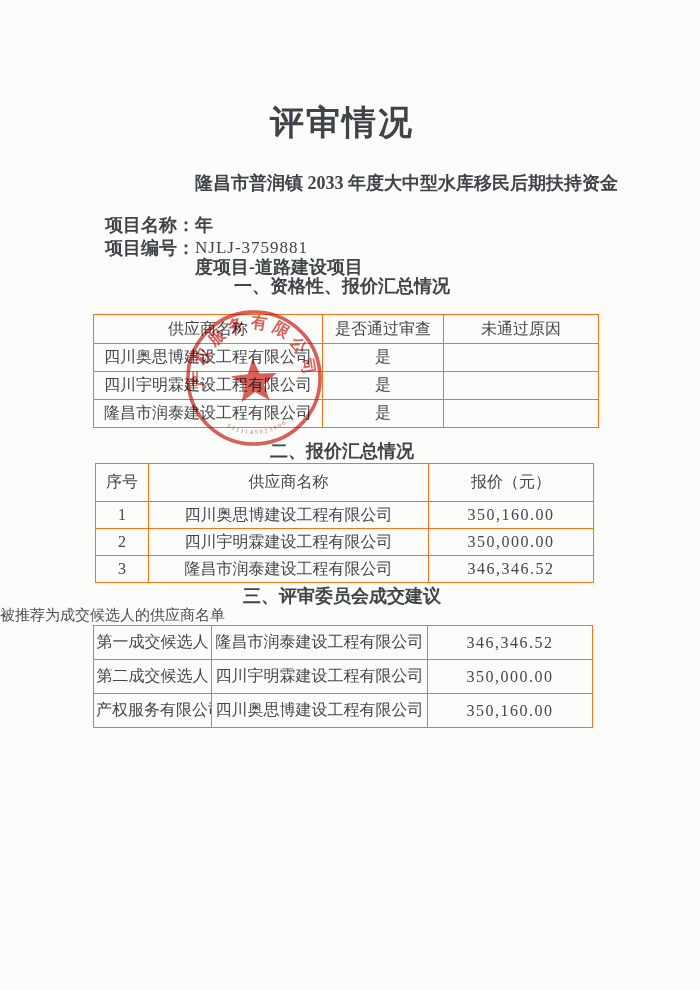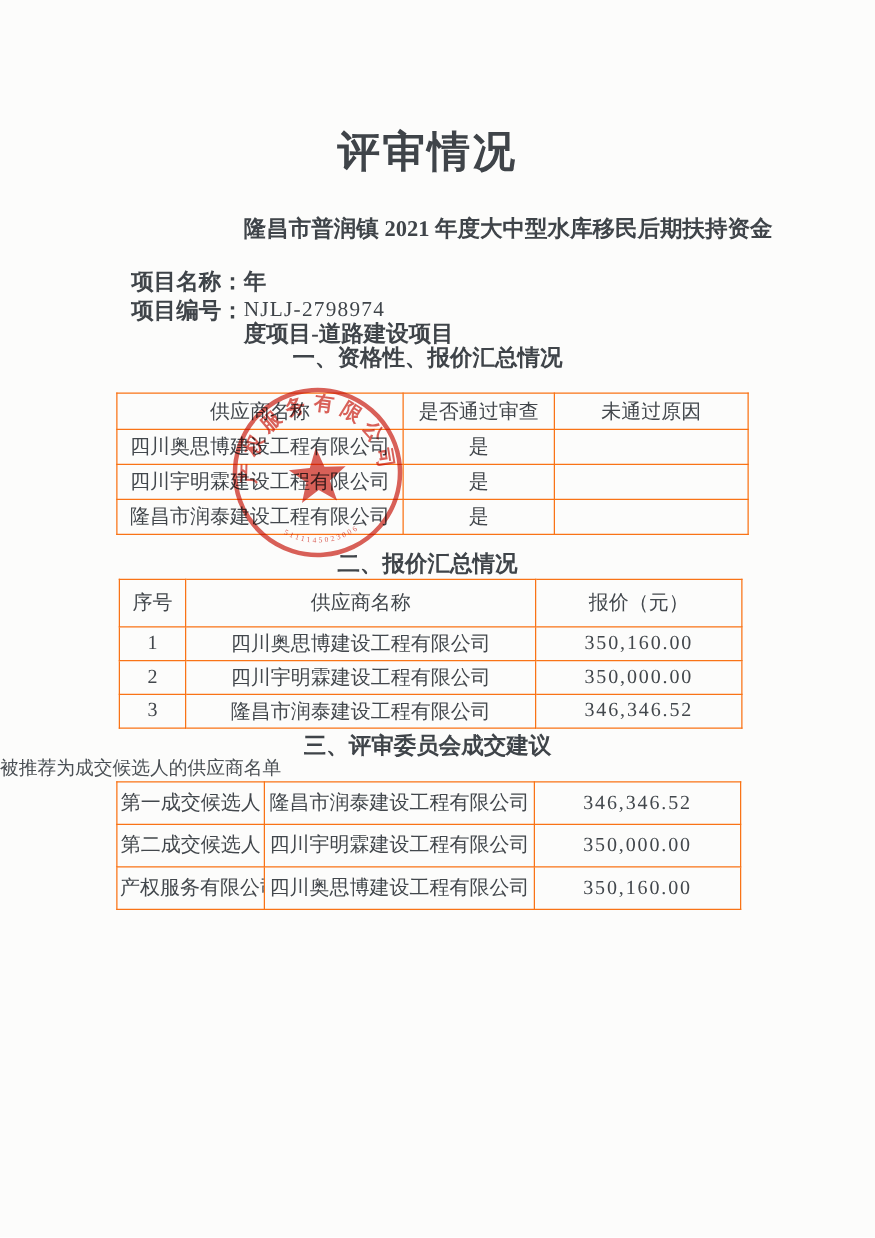--- a/index.html
+++ b/index.html
@@ -58,28 +58,28 @@
 </head>
 <body>
 
 <div class="page">
 
   <h1 class="doc-title">评审情况</h1>
 
   <div class="kv kv-name">
     <span class="kv-label">项目名称：</span>
     <span class="kv-value">
-      <span class="line">隆昌市普润镇 2021 年度大中型水库移民后期扶持资金年</span>
+      <span class="line">隆昌市普润镇 2033 年度大中型水库移民后期扶持资金年</span>
       <span class="line">度项目-道路建设项目</span>
     </span>
   </div>
 
   <div class="kv kv-code">
     <span class="kv-label">项目编号：</span>
-    <span class="kv-value">NJLJ-2798974</span>
+    <span class="kv-value">NJLJ-3759881</span>
   </div>
 
   <div class="sec-heading sec-1">一、资格性、报价汇总情况</div>
 
   <table class="tbl t1">
     <colgroup>
         <col style="width:229px">
         <col style="width:121px">
         <col style="width:155px">
       </colgroup>

